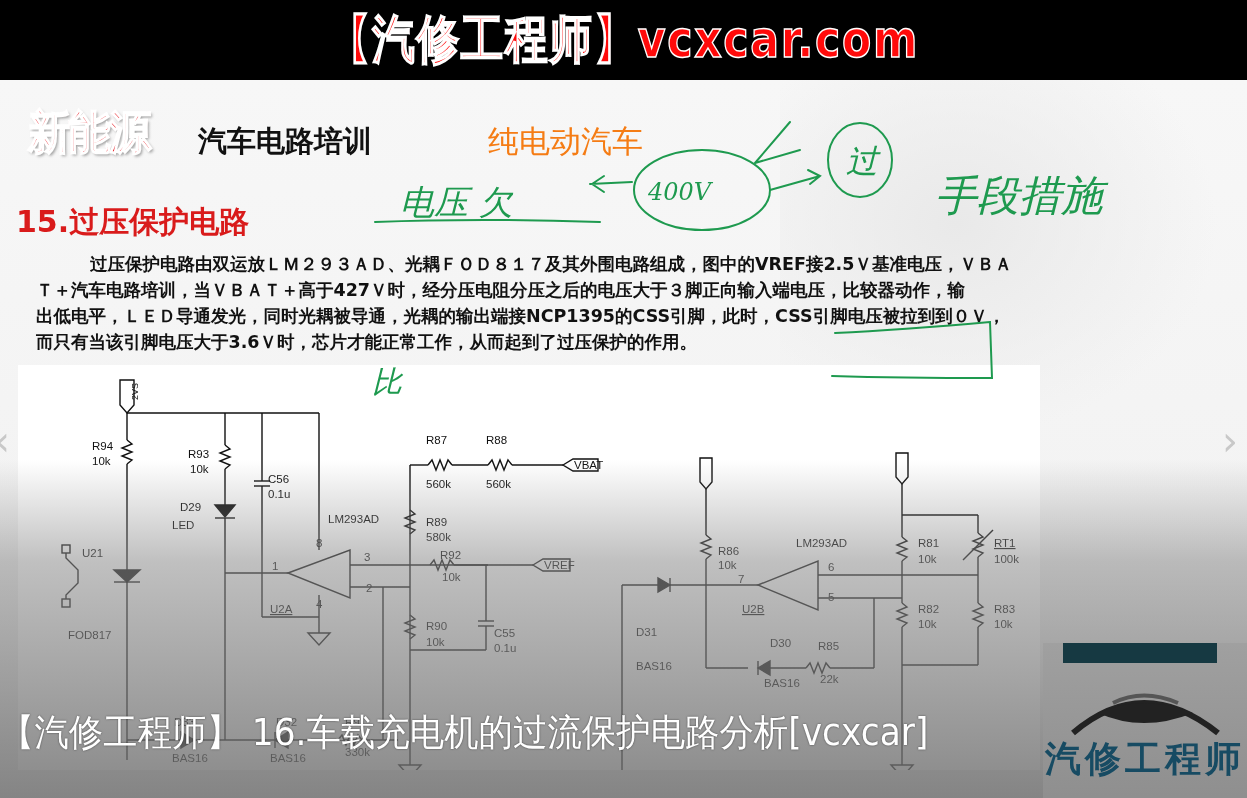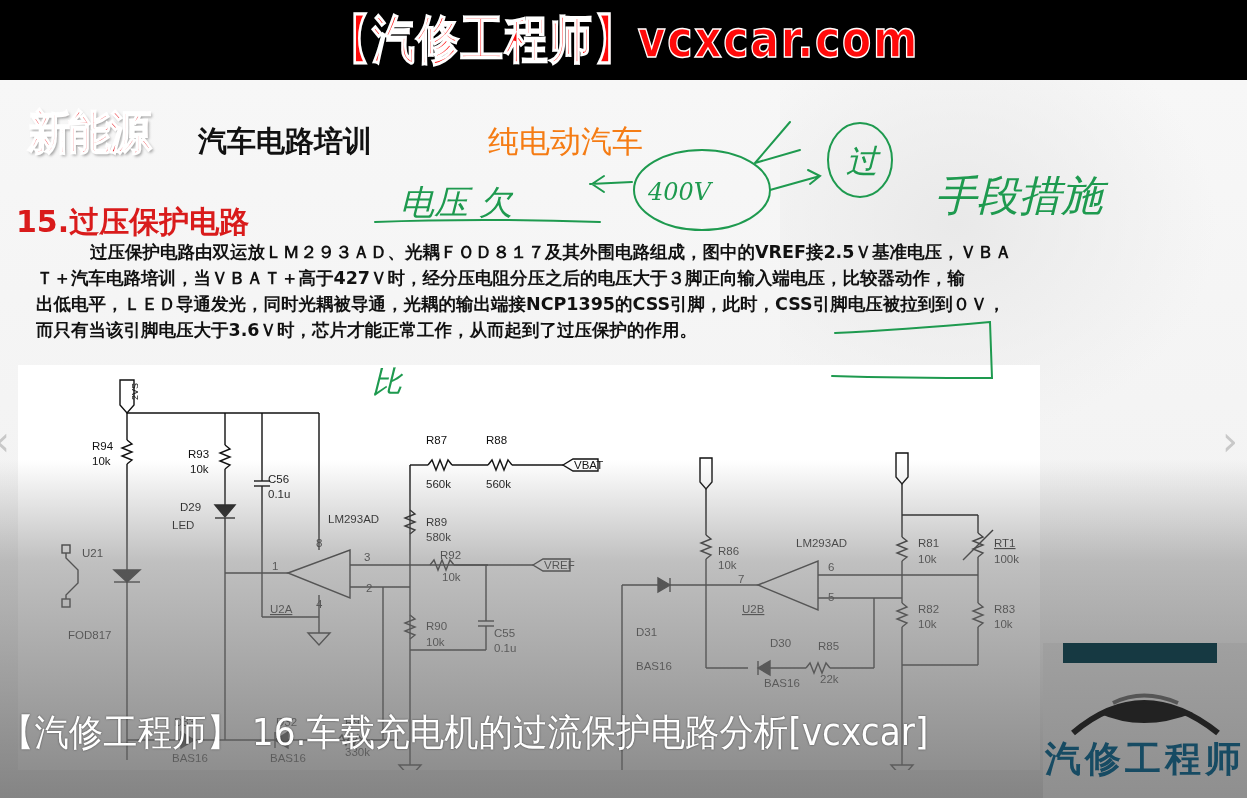--- a/index.html
+++ b/index.html
@@ -5,21 +5,21 @@
   html,body{margin:0;padding:0;}
   body{width:1247px;height:798px;overflow:hidden;position:relative;background:#ececec;font-family:"DejaVu Sans",sans-serif;}
   .topbar{position:absolute;left:0;top:0;width:1247px;height:80px;background:#000;display:flex;align-items:center;justify-content:center;}
   .topbar .brand{font-family:"DejaVu Sans",sans-serif;font-weight:bold;font-size:52px;color:#ff0a0a;letter-spacing:2px;-webkit-text-stroke:1.5px #fff;transform:scaleX(0.82);white-space:nowrap;}
   .slide{position:absolute;left:0;top:80px;width:1247px;height:718px;background:linear-gradient(180deg,#f7f7f7 0%,#f3f3f3 60%,#eaeaea 100%);overflow:hidden;}
   .worldmap{position:absolute;left:780px;top:0;width:440px;height:360px;background:radial-gradient(ellipse at 40% 40%,#e9e9e9 0%,rgba(233,233,233,0) 70%);}
   .hdr-xny{position:absolute;left:28px;top:22px;font-size:46px;font-weight:bold;color:#e8141c;-webkit-text-stroke:1.5px #fff;text-shadow:2px 2px 3px rgba(0,0,0,0.35);letter-spacing:-2px;transform:scaleX(0.92);transform-origin:left;}
   .hdr-sub{position:absolute;left:198px;top:42px;font-size:29px;font-weight:bold;color:#111;}
   .hdr-type{position:absolute;left:488px;top:41px;font-size:31px;font-weight:normal;color:#f57c14;}
   .sec-title{position:absolute;left:16px;top:106px;font-size:30px;color:#d91b1b;font-weight:bold;margin-top:16px;}
-  .para{position:absolute;left:36px;top:159px;width:1170px;font-size:17.5px;font-weight:bold;color:#111;line-height:26px;}
+  .para{position:absolute;left:36px;top:171px;width:1170px;font-size:17.5px;font-weight:bold;color:#111;line-height:26px;}
   .para .p-indent{padding-left:54px;}
   .circuit{position:absolute;left:18px;top:285px;width:1022px;height:405px;background:#fff;}
   .circuit svg{position:absolute;left:0;top:0;}
   .fade{position:absolute;left:0;top:460px;width:1247px;height:338px;background:linear-gradient(180deg,rgba(150,150,150,0) 0%,rgba(140,140,140,0.55) 30%,rgba(110,110,110,0.82) 100%);pointer-events:none;}
   .caption{position:absolute;left:0;top:708px;font-size:37px;color:#fff;white-space:nowrap;text-shadow:0 0 2px rgba(0,0,0,0.6);transform:scaleX(0.93);transform-origin:left;}
   .logo{position:absolute;left:1043px;top:643px;width:204px;height:198px;background:linear-gradient(180deg,#a0a0a0,#8a8a8a);}
   .logo .logo-top{position:absolute;left:20px;top:0;width:154px;height:20px;background:#163942;}
   .logo .logo-cn{position:absolute;left:2px;top:92px;font-size:36px;font-weight:bold;color:#174b63;letter-spacing:4px;white-space:nowrap;}
   .logo .logo-en{position:absolute;left:22px;top:128px;font-size:22px;font-weight:bold;color:#9a2023;white-space:nowrap;}
   .nav-arrow{position:absolute;top:418px;font-size:40px;color:#c8c8c8;}

